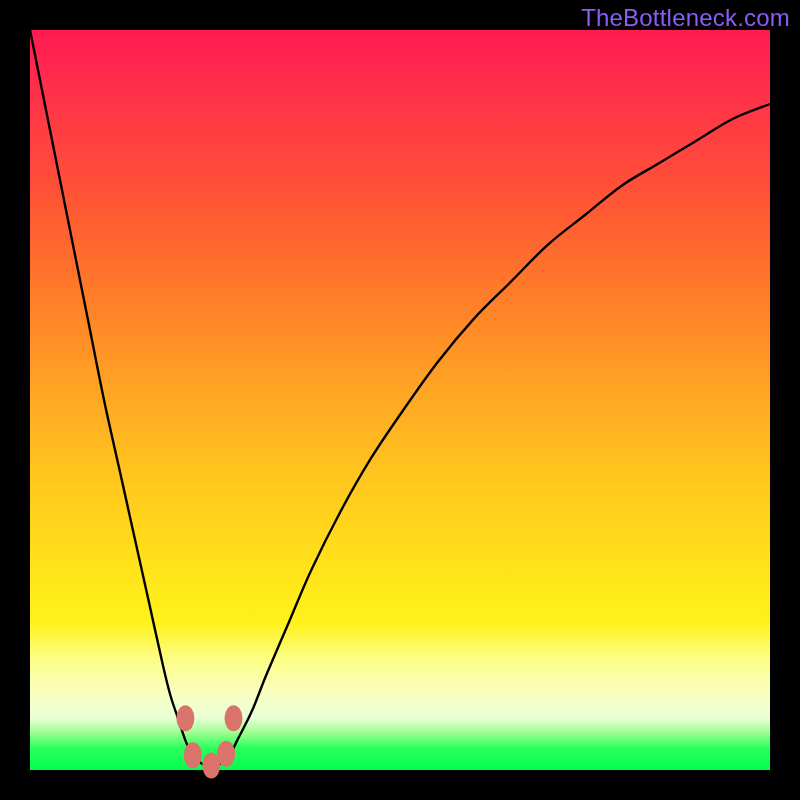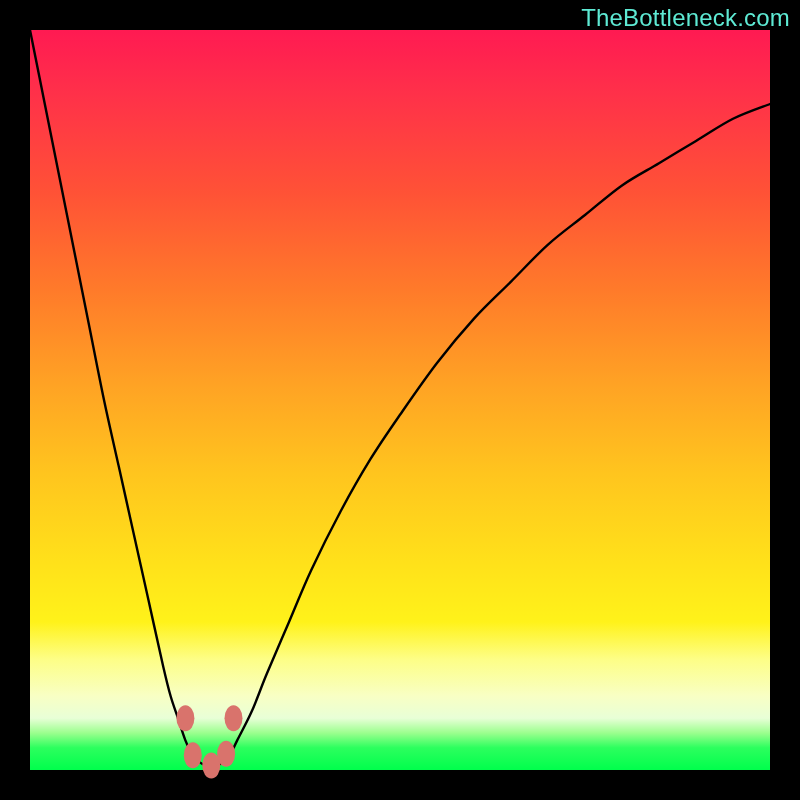--- a/index.html
+++ b/index.html
@@ -40,21 +40,21 @@
       #e8ffd7 93%,
       #9bff8e 95%,
       #2cff5e 97%,
       #00ff4c 100%
     );
   }
   .watermark {
     position: absolute;
     top: 4px;
     right: 10px;
-    color: #5eead4;
+    color: #8b5cf6;
     font-size: 24px;
     letter-spacing: 0.2px;
     font-weight: 400;
     user-select: none;
   }
   svg.curve {
     position: absolute;
     left: 0;
     top: 0;
     width: 740px;

